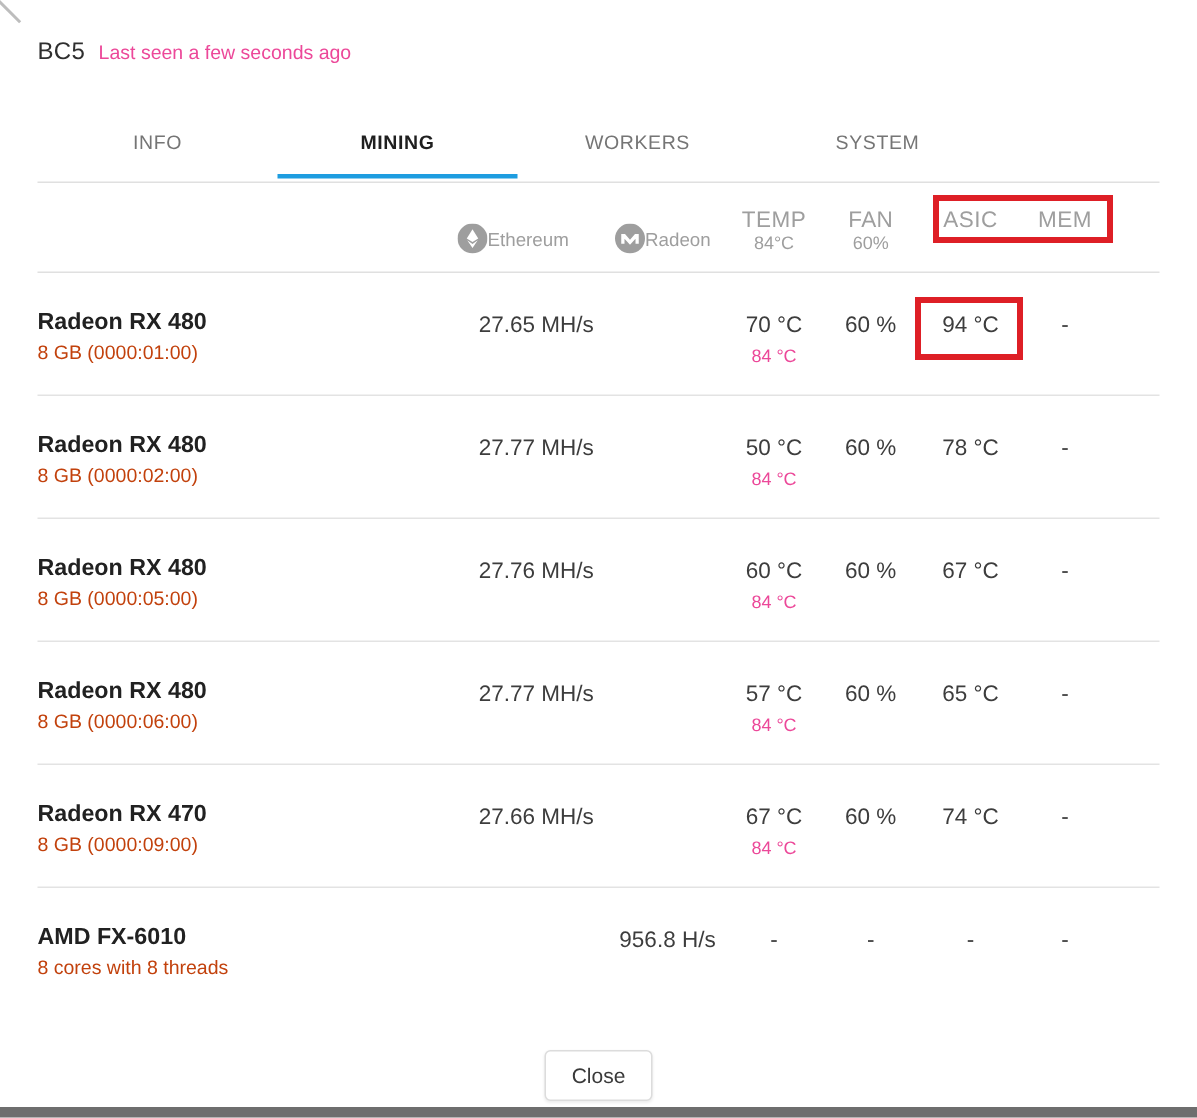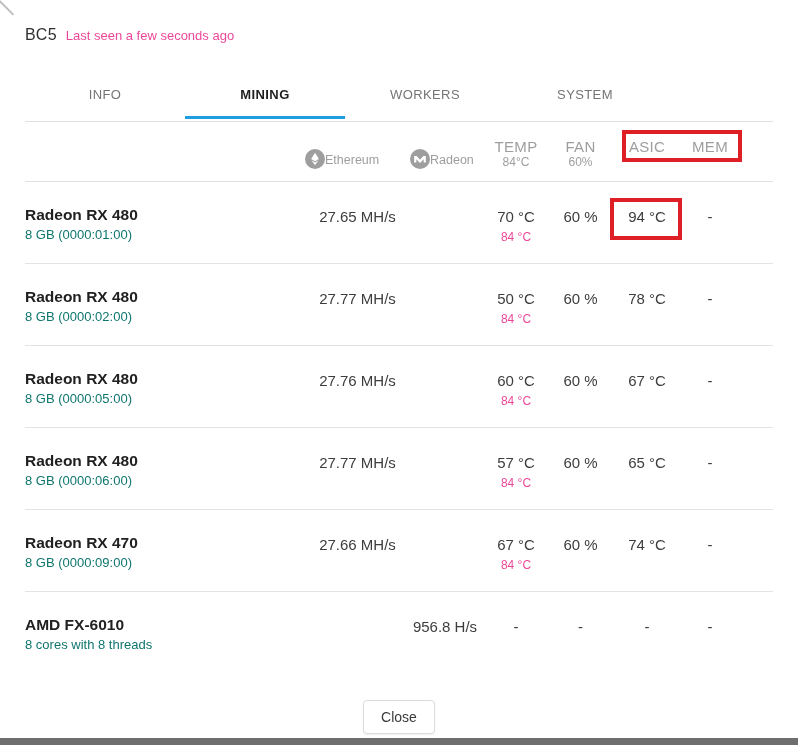--- a/index.html
+++ b/index.html
@@ -40,21 +40,21 @@
 
   .coin-head{padding-top:14px;display:flex;flex-direction:row;align-items:center;}
   .coin-head svg{width:20px;height:20px;display:block;}
   .coin-label{font-size:12.5px;color:#9e9e9e;margin-top:3px;}
   .stat-head{padding-top:16px;}
   .stat-label{font-size:15px;color:#9e9e9e;letter-spacing:.3px;}
   .stat-sub{font-size:12px;color:#9e9e9e;margin-top:0;}
 
   .dev-cell{padding-top:24px;}
   .dev-name{font-size:15.5px;font-weight:bold;color:#212121;}
-  .dev-sub{font-size:13px;color:#0f766e;margin-top:3px;}
+  .dev-sub{font-size:13px;color:#c2410c;margin-top:3px;}
   .val-cell{padding-top:26px;font-size:15px;color:#3d3d3d;}
   .val-sub{font-size:12px;color:#ec4899;margin-top:5px;}
 
   
   .ann{position:absolute;border:4px solid #de1f26;box-sizing:border-box;z-index:5;}
   .ann-header{left:622px;top:130px;width:120px;height:32px;}
   .ann-value{left:610px;top:198px;width:72px;height:42px;}
 
   
   .footer{position:absolute;top:700px;left:0;width:100%;text-align:center;}

